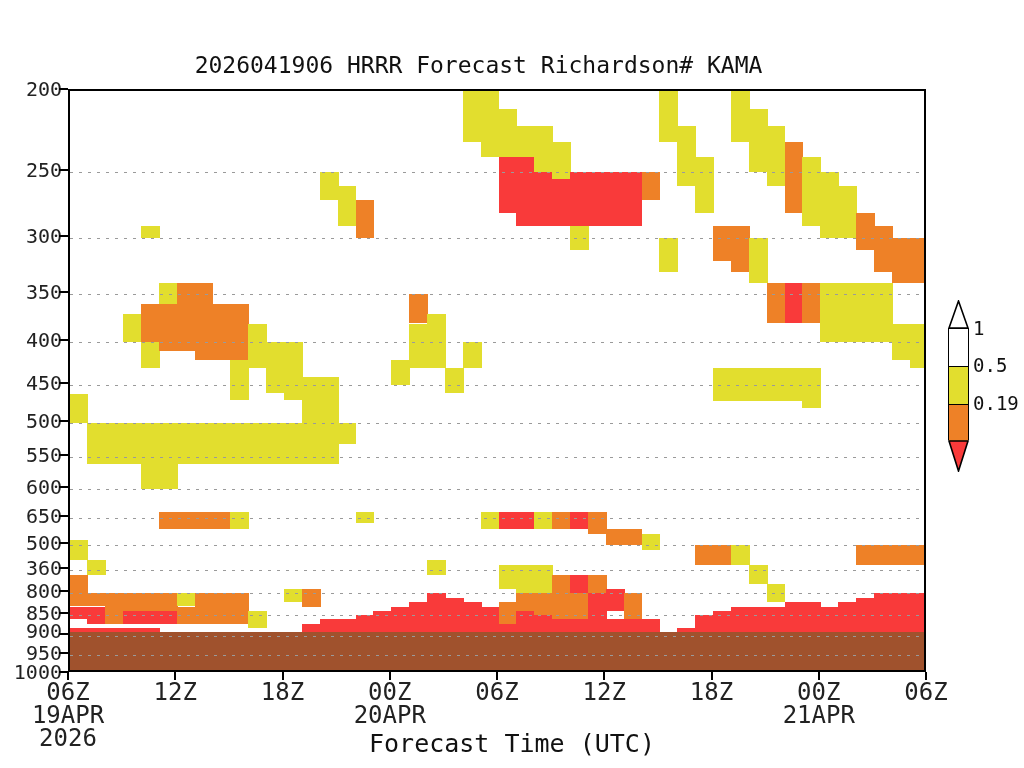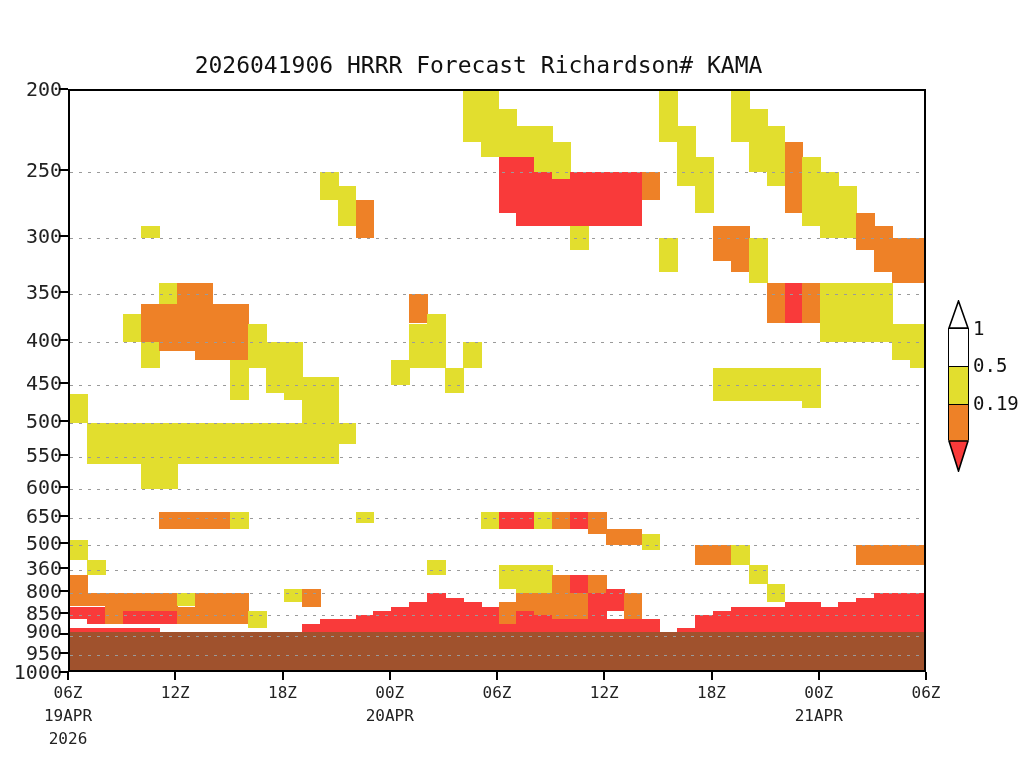--- a/index.html
+++ b/index.html
@@ -28,21 +28,21 @@
        text-align:right;white-space:nowrap;transform:translateY(-50%);}
   .ytick-mark{position:absolute;height:2px;width:9px;background:#000;
        transform:translateY(-50%);}
   #y-labels{position:absolute;left:0;top:89px;width:62px;height:583px;}
   #y-marks{position:absolute;left:59px;top:89px;width:10px;height:583px;}
 
   .xtick-mark{position:absolute;width:2px;height:8px;background:#000;top:0;}
   #x-marks{position:absolute;left:68px;top:672px;width:858px;height:9px;}
   #x-labels{position:absolute;left:0;top:681px;width:1024px;height:80px;}
   .xtick-group{position:absolute;transform:translateX(-50%);text-align:center;
-       font-size:16px;color:#222;line-height:23px;white-space:nowrap;}
+       font-size:24px;color:#222;line-height:23px;white-space:nowrap;}
 
   #x-axis-title{position:absolute;left:0;top:729px;width:1024px;text-align:center;
        font-size:25px;color:#111;}
 
   #watermark{position:absolute;right:8px;top:744px;font-size:16px;color:#fb8a8a;
        white-space:nowrap;}
 
   
   #colorbar{position:absolute;left:943px;top:300px;width:80px;height:172px;}
   .cb-body{position:absolute;left:5px;top:28px;width:21px;height:112px;
@@ -353,20 +353,21 @@
       </div>
       <div class="xtick-group" style="left: 818.75px; top: 0px;">
         <div>00Z</div>
         <div>21APR</div>
       </div>
       <div class="xtick-group" style="left: 926px; top: 0px;">
         <div>06Z</div>
       </div>
     </div>
 
+  <div id="x-axis-title">Forecast Time (UTC)</div>
 
   <div id="colorbar">
       <div class="cb-arrow" style="top: 0px;"><svg width="21" height="29" viewBox="0 0 21 29">
           <polygon points="10.5,1 20,28 1,28" fill="#ffffff" stroke="#000" stroke-width="1.6"></polygon>
         </svg></div>
       <div class="cb-body">
         <div class="cb-seg" style="top: 0px; height: 37.3333px; background: rgb(255, 255, 255);"></div>
         <div class="cb-seg" style="top: 37.3333px; height: 37.3333px; background: rgb(226, 222, 46); border-top: 1.5px solid rgb(0, 0, 0);"></div>
         <div class="cb-seg" style="top: 74.6667px; height: 37.3333px; background: rgb(238, 129, 39); border-top: 1.5px solid rgb(0, 0, 0);"></div>
       </div>

